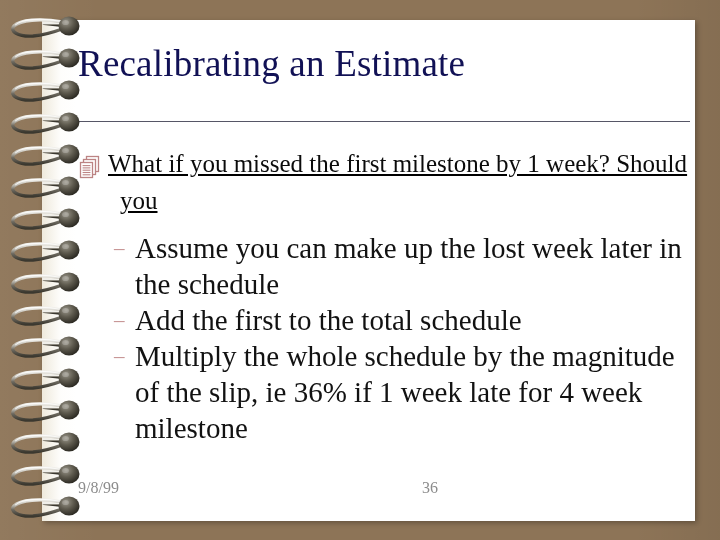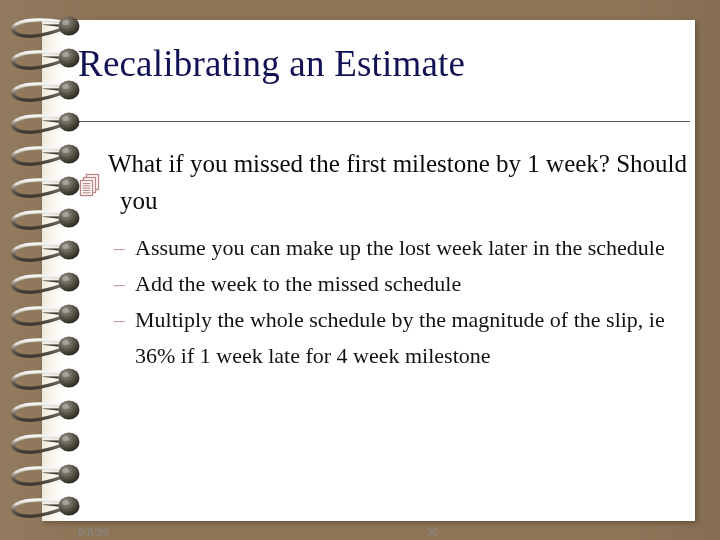--- a/index.html
+++ b/index.html
@@ -101,21 +101,22 @@
   #body-area {
     position: absolute;
     left: 78px;
     top: 145px;
     width: 614px;
   }
 
   
   .l1-row {
     display: flex;
-    align-items: center;
+    align-items: flex-start;
+    text-decoration: underline;
   }
   .l1-bullet {
     flex: 0 0 auto;
     width: 30px;
     padding-top: 9px;
   }
   .l1-text {
     flex: 1 1 auto;
     font-size: 25px;
     line-height: 37px;
@@ -136,37 +137,36 @@
   }
   .l2-dash {
     flex: 0 0 auto;
     width: 21px;
     font-size: 21px;
     line-height: 36px;
     color: #c59191;
   }
   .l2-text {
     flex: 1 1 auto;
-    font-size: 22px;
+    font-size: 29px;
     line-height: 36px;
     color: #121212;
   }
 
   
   #footer {
     position: absolute;
     left: 78px;
     top: 481px;
     width: 604px;
     display: flex;
     align-items: center;
-    font-size: 12px;
+    font-size: 16px;
     line-height: 14px;
     color: #8c8c8c;
-    margin-top: 44px;
   }
   #footer-date   { flex: 0 0 auto; width: 180px; text-align: left; }
   #footer-center { flex: 1 1 auto; text-align: center; letter-spacing: 0.3px; }
   #footer-page   { flex: 0 0 auto; width: 180px; text-align: right; }
 </style>
 </head>
 <body>
 
 <div id="slide-root">
 
@@ -205,21 +205,21 @@
 
     <div id="l2-list">
 
       <div class="l2-row">
         <div class="l2-dash">–</div>
         <div class="l2-text">Assume you can make up the lost week later in the schedule</div>
       </div>
 
       <div class="l2-row">
         <div class="l2-dash">–</div>
-        <div class="l2-text">Add the week to the missed schedule</div>
+        <div class="l2-text">Add the first to the total schedule</div>
       </div>
 
       <div class="l2-row">
         <div class="l2-dash">–</div>
         <div class="l2-text">Multiply the whole schedule by the magnitude of the slip, ie 36% if 1 week late for 4 week milestone</div>
       </div>
 
     </div>
   </div>
 

